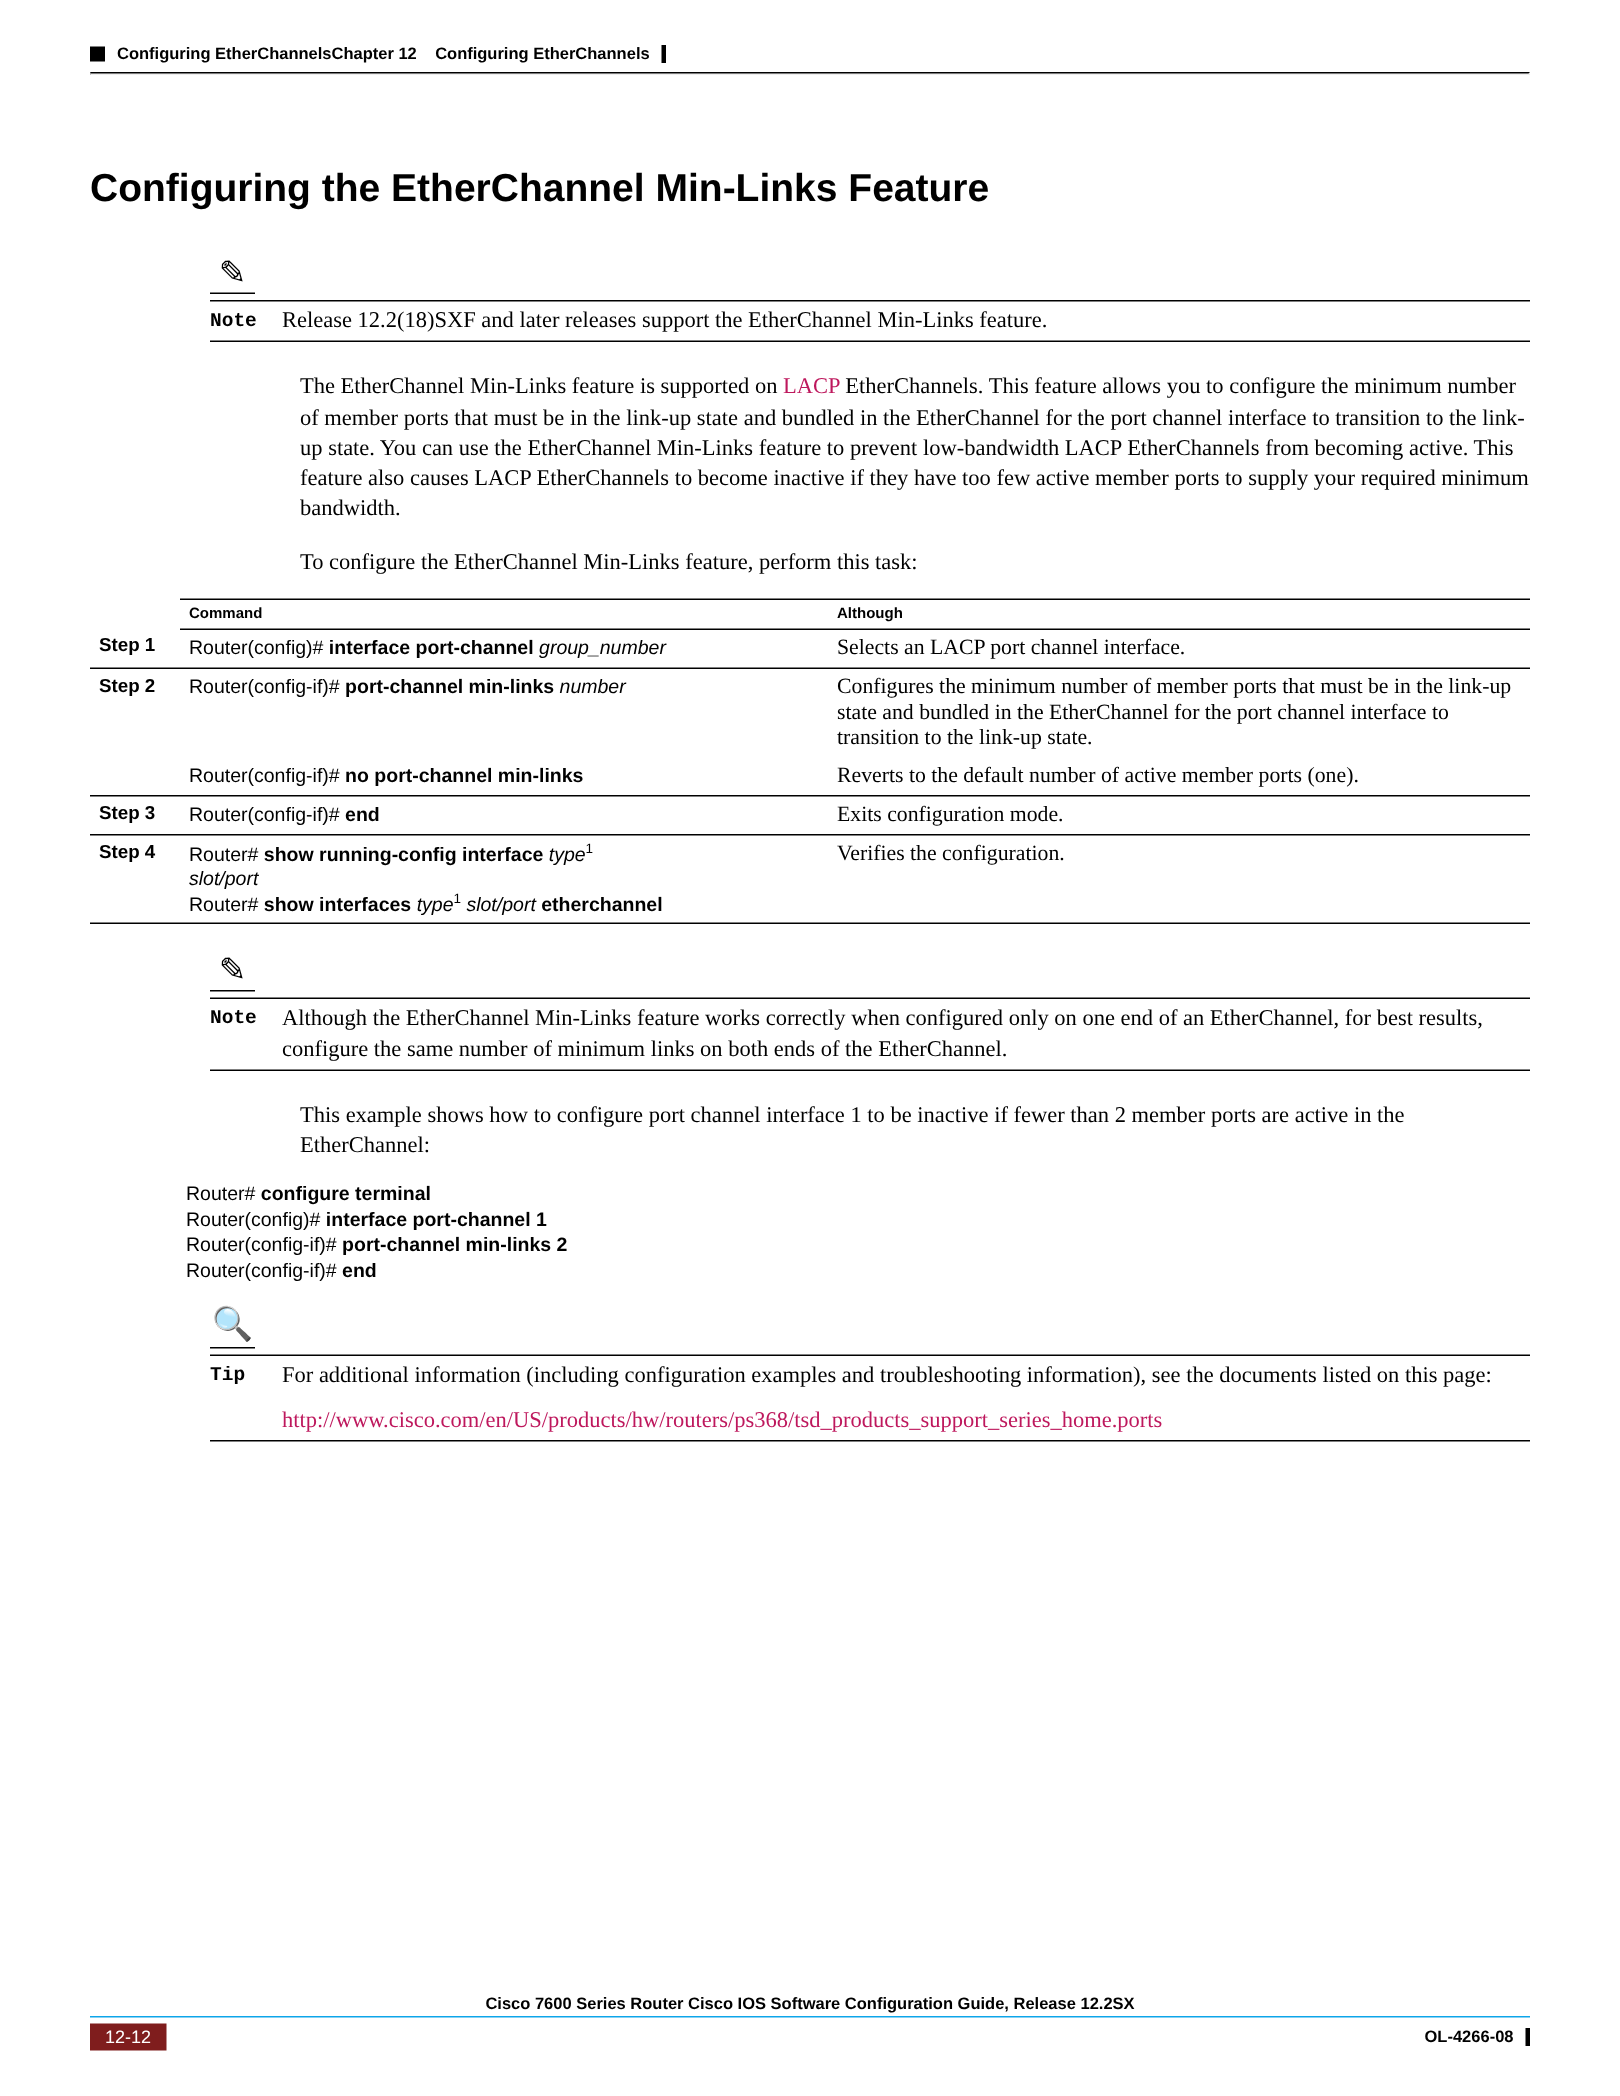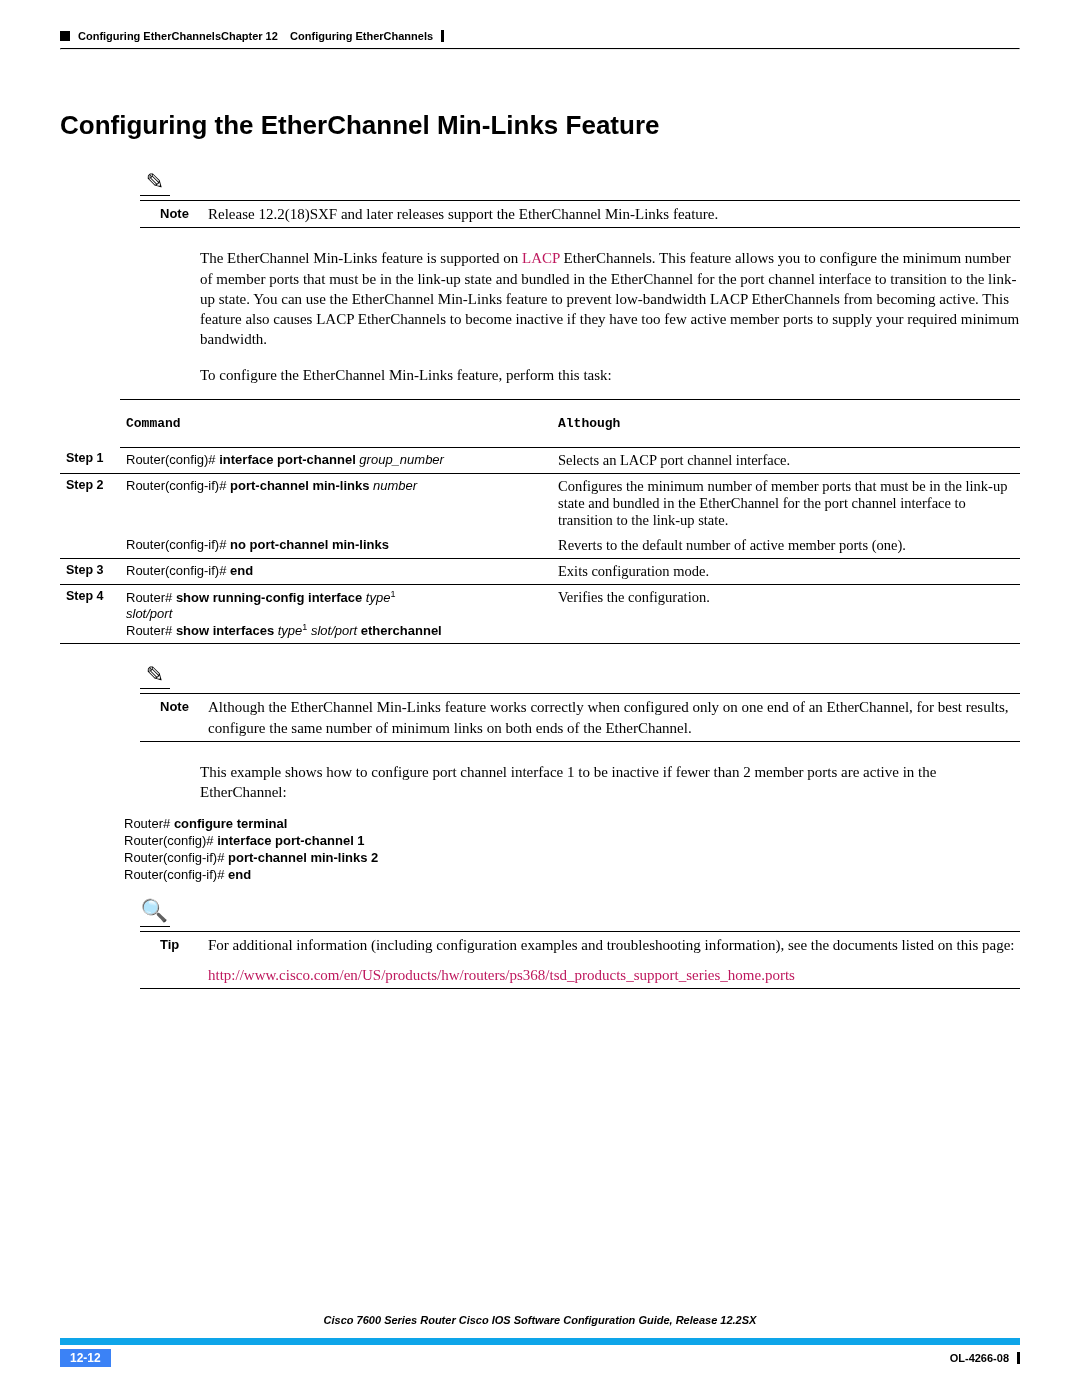--- a/index.html
+++ b/index.html
@@ -73,52 +73,51 @@
   .note-body {
     display:flex;
     gap:14px;
     border-top:1px solid #000;
     border-bottom:1px solid #000;
     padding: 3px 0;
     font-size:15px;
     line-height:1.35;
   }
   .note-label {
-    font-family: Liberation Sans, sans-serif;
+    font-family: Liberation Mono, monospace;
     font-weight:bold;
     font-size:13px;
     min-width:34px;
     padding-top:1px;
-    margin-left:20px;
   }
   .body-para {
     margin-left: 140px;
     margin-right: 0;
     font-size:15px;
     line-height:1.35;
     margin-bottom:14px;
   }
   .link {
     color: #be185d;
     text-decoration:none;
   }
   table.cmd {
     border-collapse: collapse;
     width: 100%;
     margin: 10px 0 20px 0;
     font-size:14.5px;
   }
   table.cmd th {
-    font-family: Liberation Mono, monospace;
-    font-weight:bold;
-    font-size:13px;
+    font-family: Liberation Sans, sans-serif;
+    font-weight:bold;
+    font-size:10px;
     text-align:left;
     border-top:1px solid #000;
     border-bottom:1px solid #000;
-    padding:16px 6px;
+    padding:4px 6px;
   }
   table.cmd td {
     vertical-align:top;
     padding:4px 6px;
     border-bottom:1px solid #000;
   }
   table.cmd td.noborder {
     border-bottom:none;
   }
   table.cmd td.step {
@@ -157,35 +156,34 @@
     position:absolute;
     bottom:30px;
     left:60px;
     right:60px;
   }
   .footer-title {
     font-family: Arial, Helvetica, sans-serif;
     font-weight:bold;
     font-size:11px;
     text-align:center;
-    border-bottom:7px solid #0ea5e9;
-    padding-bottom:12px;
-    font-style:italic;
+    border-bottom:1px solid #0ea5e9;
+    padding-bottom:2px;
   }
   .footer-row {
     display:flex;
     justify-content:space-between;
     align-items:center;
     margin-top:4px;
   }
   .page-num {
-    background:#3b82f6;
+    background:#7f1d1d;
     color:#fff;
     font-family: Arial, Helvetica, sans-serif;
-    font-weight:bold;
+    font-weight:normal;
     font-size:12px;
     padding:2px 10px;
   }
   .doc-id {
     font-family: Arial, Helvetica, sans-serif;
     font-weight:bold;
     font-size:11px;
     display:flex;
     align-items:center;
   }

